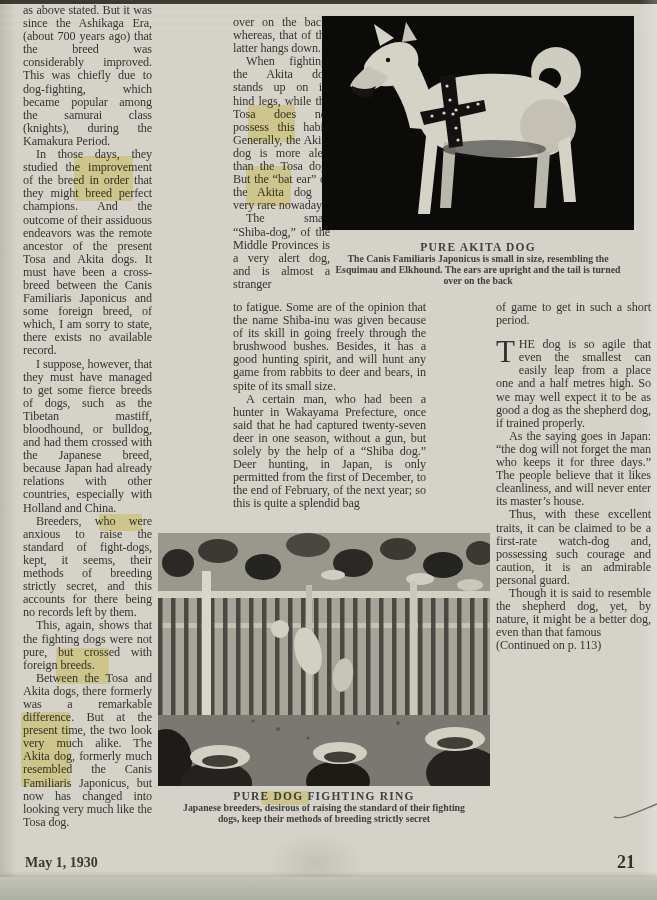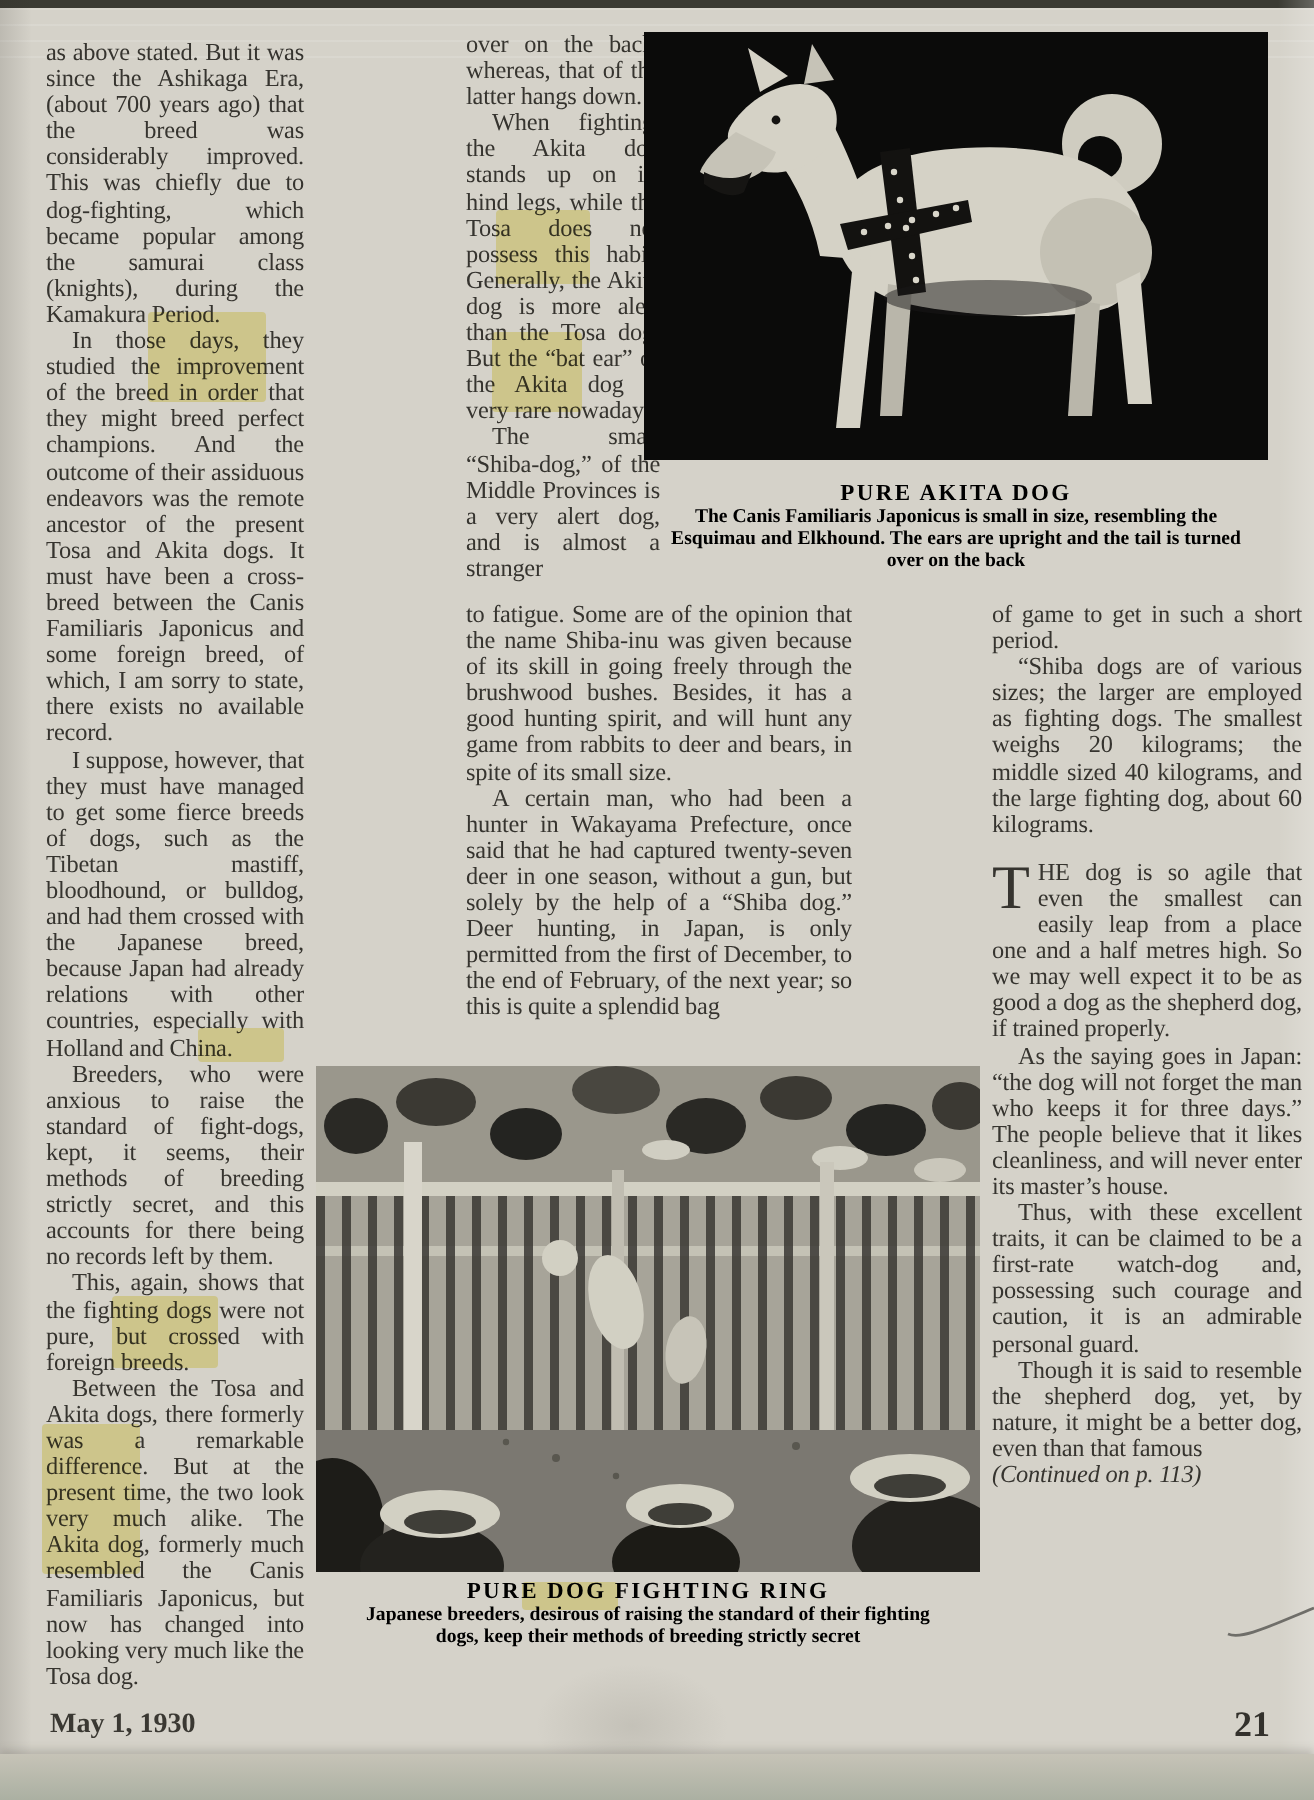--- a/index.html
+++ b/index.html
@@ -15,33 +15,33 @@
         background:linear-gradient(270deg,rgba(255,255,255,.22),transparent);pointer-events:none;}
   .bottom-band{position:absolute;left:0;right:0;bottom:0;height:23px;
         background:linear-gradient(180deg,#c6c3b7,#abb0a2);box-shadow:0 -2px 4px rgba(90,88,80,.25);}
   .smudge{position:absolute;left:268px;top:832px;width:96px;height:62px;border-radius:45%;
         background:radial-gradient(closest-side,rgba(120,118,108,.18),transparent);}
 
   .col{position:absolute;}
   .col p{margin:0;text-align:justify;font-size:12.2px;line-height:13.1px;letter-spacing:-0.1px;}
   p.indent{text-indent:13px;}
   p.gap-top{margin-top:11px;}
-  .col-left{left:23px;top:20px;width:208px;height:838px;}
+  .col-left{left:23px;top:4px;width:208px;height:838px;}
   .col-midtop{left:233px;top:16px;width:97px;}
   .col-midmain{left:233px;top:301px;width:193px;height:233px;overflow:hidden;}
   .col-right{left:432px;top:301px;width:219px;height:562px;}
   .spacer-r{float:right;width:79px;height:322px;margin-top:501px;}
   .spacer-l{float:left;width:64px;height:326px;margin-top:232px;}
   .dropcap{float:left;font-size:31px;line-height:26px;padding:1px 4px 0 0;}
-  .continued{font-style:italic;}
+  .continued{}
 
   .photo{position:absolute;display:block;}
   .photo1{left:322px;top:16px;width:312px;height:214px;}
   .photo2{left:158px;top:533px;width:332px;height:253px;}
-  .caption{position:absolute;text-align:center;color:#000000;}
+  .caption{position:absolute;text-align:center;color:#404040;}
   .cap1{left:322px;top:241px;width:312px;}
   .cap2{left:158px;top:790px;width:332px;}
   .cap-title{font-weight:bold;font-size:11.5px;letter-spacing:1.2px;}
   .cap-sub{font-weight:bold;font-size:9.8px;line-height:11.2px;margin:0 auto 0;width:292px;}
   .cap2 .cap-sub{width:300px;}
 
   .footer-date{position:absolute;left:25px;top:855px;font-weight:bold;font-size:14px;color:#3a3832;}
   .page-num{position:absolute;left:617px;top:852px;font-weight:bold;font-size:18px;color:#33312c;}
 
   .highlight{position:absolute;background:#efe36f;opacity:.55;mix-blend-mode:multiply;border-radius:2px;pointer-events:none;}
@@ -75,21 +75,20 @@
   </div>
 
   <div class="col col-midmain">
     <p>to fatigue. Some are of the opinion that the name Shiba-inu was given because of its skill in going freely through the brushwood bushes. Besides, it has a good hunting spirit, and will hunt any game from rabbits to deer and bears, in spite of its small size.</p>
     <p class="indent">A certain man, who had been a hunter in Wakayama Prefecture, once said that he had captured twenty-seven deer in one season, without a gun, but solely by the help of a “Shiba dog.” Deer hunting, in Japan, is only permitted from the first of December, to the end of February, of the next year; so this is quite a splendid bag</p>
   </div>
 
   <div class="col col-right">
     <div class="spacer-l"></div>
     <p>of game to get in such a short period.</p>
-    <p class="indent">“Shiba dogs are of various sizes; the larger are employed as fighting dogs. The smallest weighs 20 kilograms; the middle sized 40 kilograms, and the large fighting dog, about 60 kilograms.</p>
     <p class="gap-top">
       <span class="dropcap">T</span><span>HE dog is so agile that even the smallest can easily leap from a place one and a half metres high. So we may well expect it to be as good a dog as the shepherd dog, if trained properly.</span>
     </p>
     <p class="indent">As the saying goes in Japan: “the dog will not forget the man who keeps it for three days.” The people believe that it likes cleanliness, and will never enter its master’s house.</p>
     <p class="indent">Thus, with these excellent traits, it can be claimed to be a first-rate watch-dog and, possessing such courage and caution, it is an admirable personal guard.</p>
     <p class="indent">Though it is said to resemble the shepherd dog, yet, by nature, it might be a better dog, even than that famous</p>
     <p class="continued">(Continued on p. 113)</p>
   </div>
 
   <svg class="photo photo1" viewBox="0 0 312 214">

